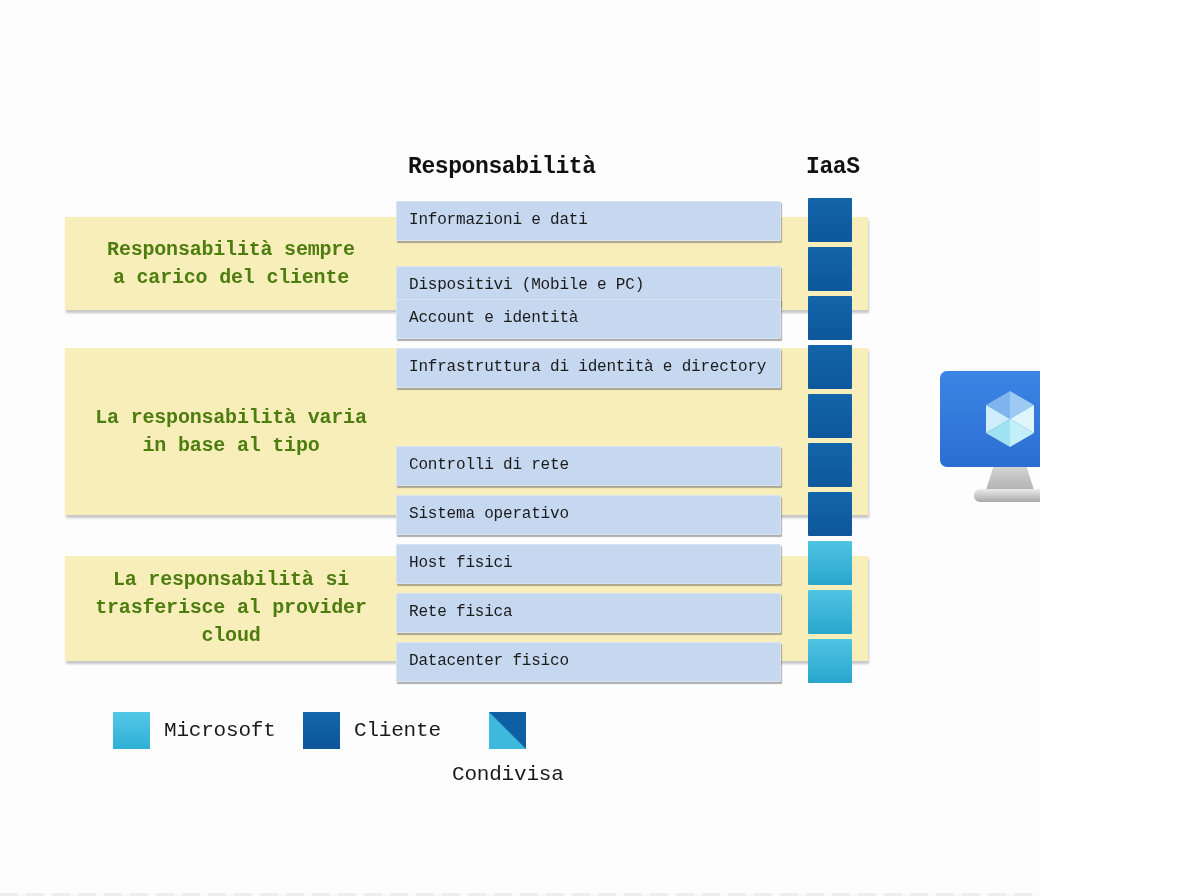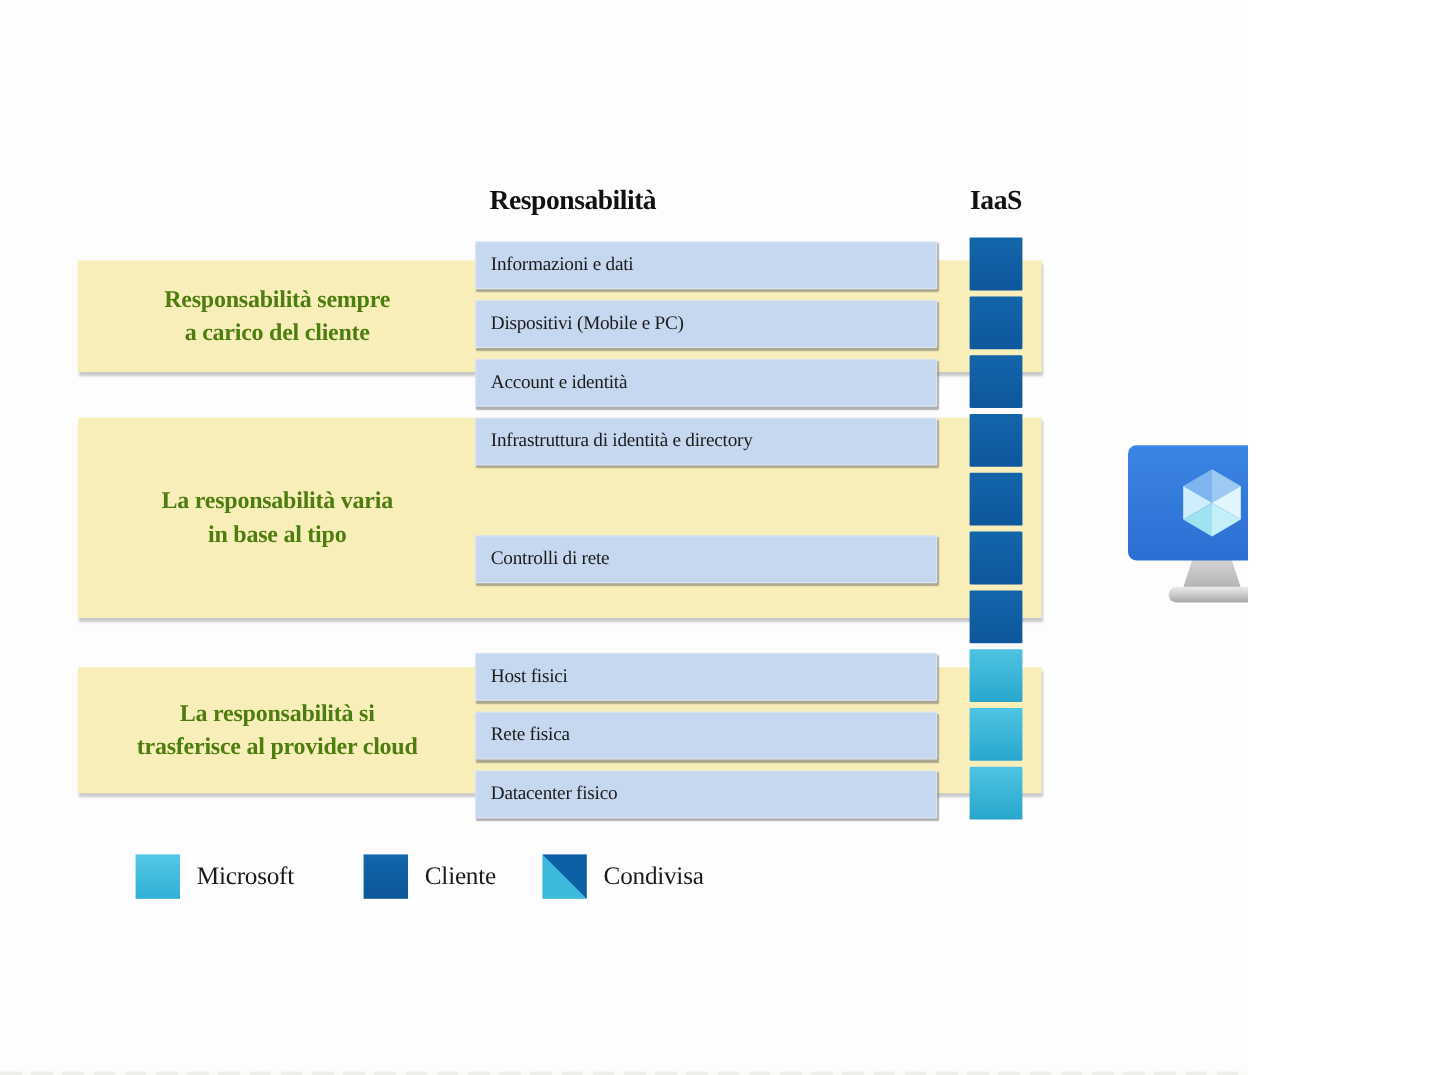--- a/index.html
+++ b/index.html
@@ -1,18 +1,18 @@
 <!DOCTYPE html>
 <html><head>
 <meta charset="utf-8">
 <style>
   html,body{margin:0;padding:0;background:#ffffff;}
   .canvas{
     position:relative;width:1040px;height:896px;background:#fdfdfd;overflow:hidden;
-    font-family:Liberation Serif, serif;color:#1b1b1b;
+    font-family:Liberation Mono, monospace;color:#1b1b1b;
   }
   .col-header{
     position:absolute;top:154px;font-size:23px;font-weight:bold;color:#111;
     letter-spacing:-0.4px;white-space:nowrap;
   }
   .col-header.resp{left:408px;}
   .col-header.iaas{left:806px;width:48px;text-align:center;}
   .band{
     position:absolute;left:65px;width:803px;background:#f8eeba;
     box-shadow:1px 3px 2px rgba(120,120,120,0.40);
@@ -35,21 +35,21 @@
   .iaas-square{
     position:absolute;left:808px;width:44px;height:44px;border-radius:1px;
   }
   .iaas-square[data-owner="cliente"]{background:linear-gradient(180deg,#1365aa,#0e579c);}
   .iaas-square[data-owner="microsoft"]{background:linear-gradient(180deg,#4fc4e3,#29a6cd);}
   .legend-item{
     position:absolute;top:712px;display:flex;align-items:center;gap:14px;
   }
   .legend-item.l1{left:113px;text-align:right;}
   .legend-item.l2{left:280px;padding-left:23px;}
-  .legend-item.l3{left:452px;}
+  .legend-item.l3{left:452px;flex-direction:column;}
   .swatch{width:37px;height:37px;flex:0 0 auto;}
   .swatch[data-type="microsoft"]{background:linear-gradient(180deg,#55c8e6,#2fafd6);}
   .swatch[data-type="cliente"]{background:linear-gradient(180deg,#1266ac,#0c5699);}
   .swatch[data-type="condivisa"]{background:linear-gradient(45deg,#3db9de 49.7%,#0f5fa4 50.3%);}
   .legend-label{font-size:21px;color:#1a1a1a;letter-spacing:-0.2px;white-space:nowrap;}
   .vm-icon{position:absolute;left:930px;top:365px;width:160px;height:150px;}
   .bottom-edge{
     position:absolute;left:0;bottom:0;width:100%;height:3px;
     background:repeating-linear-gradient(90deg,#e9e9e4 0 18px,#f8f8f6 18px 26px);
     opacity:.75;
@@ -76,24 +76,25 @@
     </div>
   </div>
   <div class="band b3">
     <div class="band-text">
       <span>La responsabilità si</span><br>
       <span>trasferisce al provider cloud</span>
     </div>
   </div>
 
   <div class="resp-row" style="top:201px">Informazioni e dati</div>
-  <div class="resp-row" style="top:250px">Dispositivi (Mobile e PC)</div>
+  <div class="resp-row" style="top:266px">Dispositivi (Mobile e PC)</div>
   <div class="resp-row" style="top:299px">Account e identità</div>
   <div class="resp-row" style="top:348px">Infrastruttura di identità e directory</div>
   <div class="resp-row" style="top:446px">Controlli di rete</div>
+  <div class="resp-row" style="top:495px">Sistema operativo</div>
   <div class="resp-row" style="top:593px">Rete fisica</div>
   <div class="resp-row" style="top:544px">Host fisici</div>
   <div class="resp-row" style="top:642px">Datacenter fisico</div>
 
   <div class="iaas-square" style="top:198px" data-owner="cliente"></div>
   <div class="iaas-square" style="top:247px" data-owner="cliente"></div>
   <div class="iaas-square" style="top:296px" data-owner="cliente"></div>
   <div class="iaas-square" style="top:345px" data-owner="cliente"></div>
   <div class="iaas-square" style="top:394px" data-owner="cliente"></div>
   <div class="iaas-square" style="top:443px" data-owner="cliente"></div>

